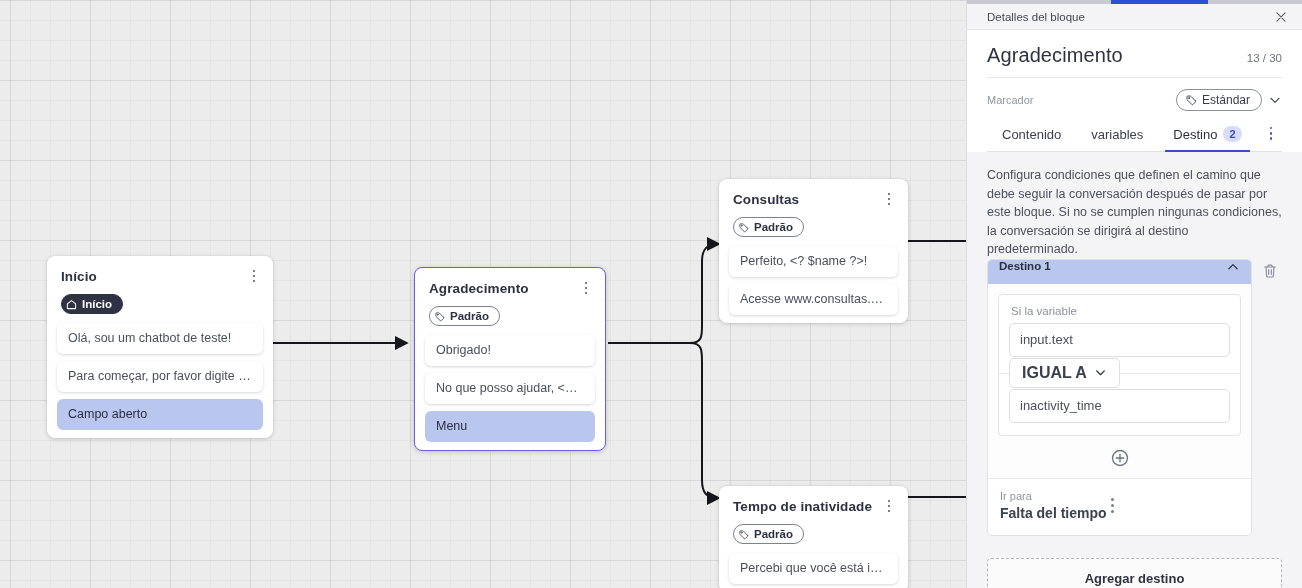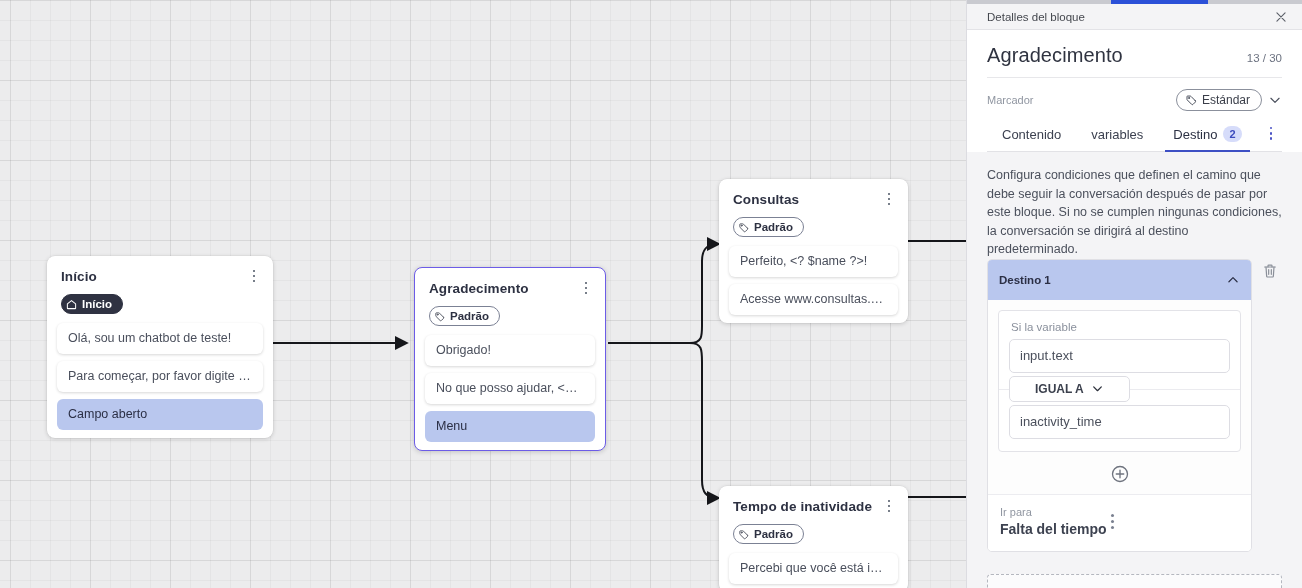--- a/index.html
+++ b/index.html
@@ -135,21 +135,21 @@
   .desc {
     font-size: 12.5px; color: #4b505c; line-height: 18.5px;
     padding: 14px 0 0 0;
   }
 
   .dest-card {
     border: 1px solid #e0e0e5; border-radius: 5px; overflow: hidden;
     background: #fdfdfd; position: relative;
   }
   .dest-head {
-    background: #b9c7ee; height: 40px; display:flex; align-items:center;
+    background: #b9c7ee; height: 24px; display:flex; 
     justify-content: space-between; padding: 0 11px;
     font-size: 11.5px; font-weight: 700; color: #2b2f45;
   }
   .dest-head .chev { cursor:pointer; display:flex; }
   .trash {
     position:absolute; right: -26px; top: 3px; cursor:pointer;
   }
   .dest-wrap { position: relative; margin-right: 30px; }
 
   .cond-box {
@@ -163,21 +163,21 @@
     display:flex; align-items:center; cursor: text;
   }
   .op-row { position: relative; height: 32px; display:flex; align-items:center; margin: 0 -10px; }
   .op-row::before {
     content:''; position:absolute; left: 0; right: 0; top: 50%;
     height: 1px; background: #ebebef;
   }
   .op-chip {
     position: relative; margin-left: 10px;
     border: 1px solid #dddde3; border-radius: 5px; background:#fff;
-    padding: 5px 25px; font-size: 12px; font-weight: 700; color: #3b404d;
+    padding: 5px 12px; font-size: 16px; font-weight: 700; color: #3b404d;
     display:flex; align-items:center; gap: 7px; cursor:pointer;
   }
   .plus-row { display:flex; justify-content:center; padding: 2px 0 10px 0; }
   .plus-btn { cursor:pointer; display:flex; }
 
   .goto-card {
     background: #ffffff; border-top: 1px solid #ececf0;
     padding: 10px 12px 12px 12px; display:flex; align-items:center;
     justify-content: flex-start;
   }

